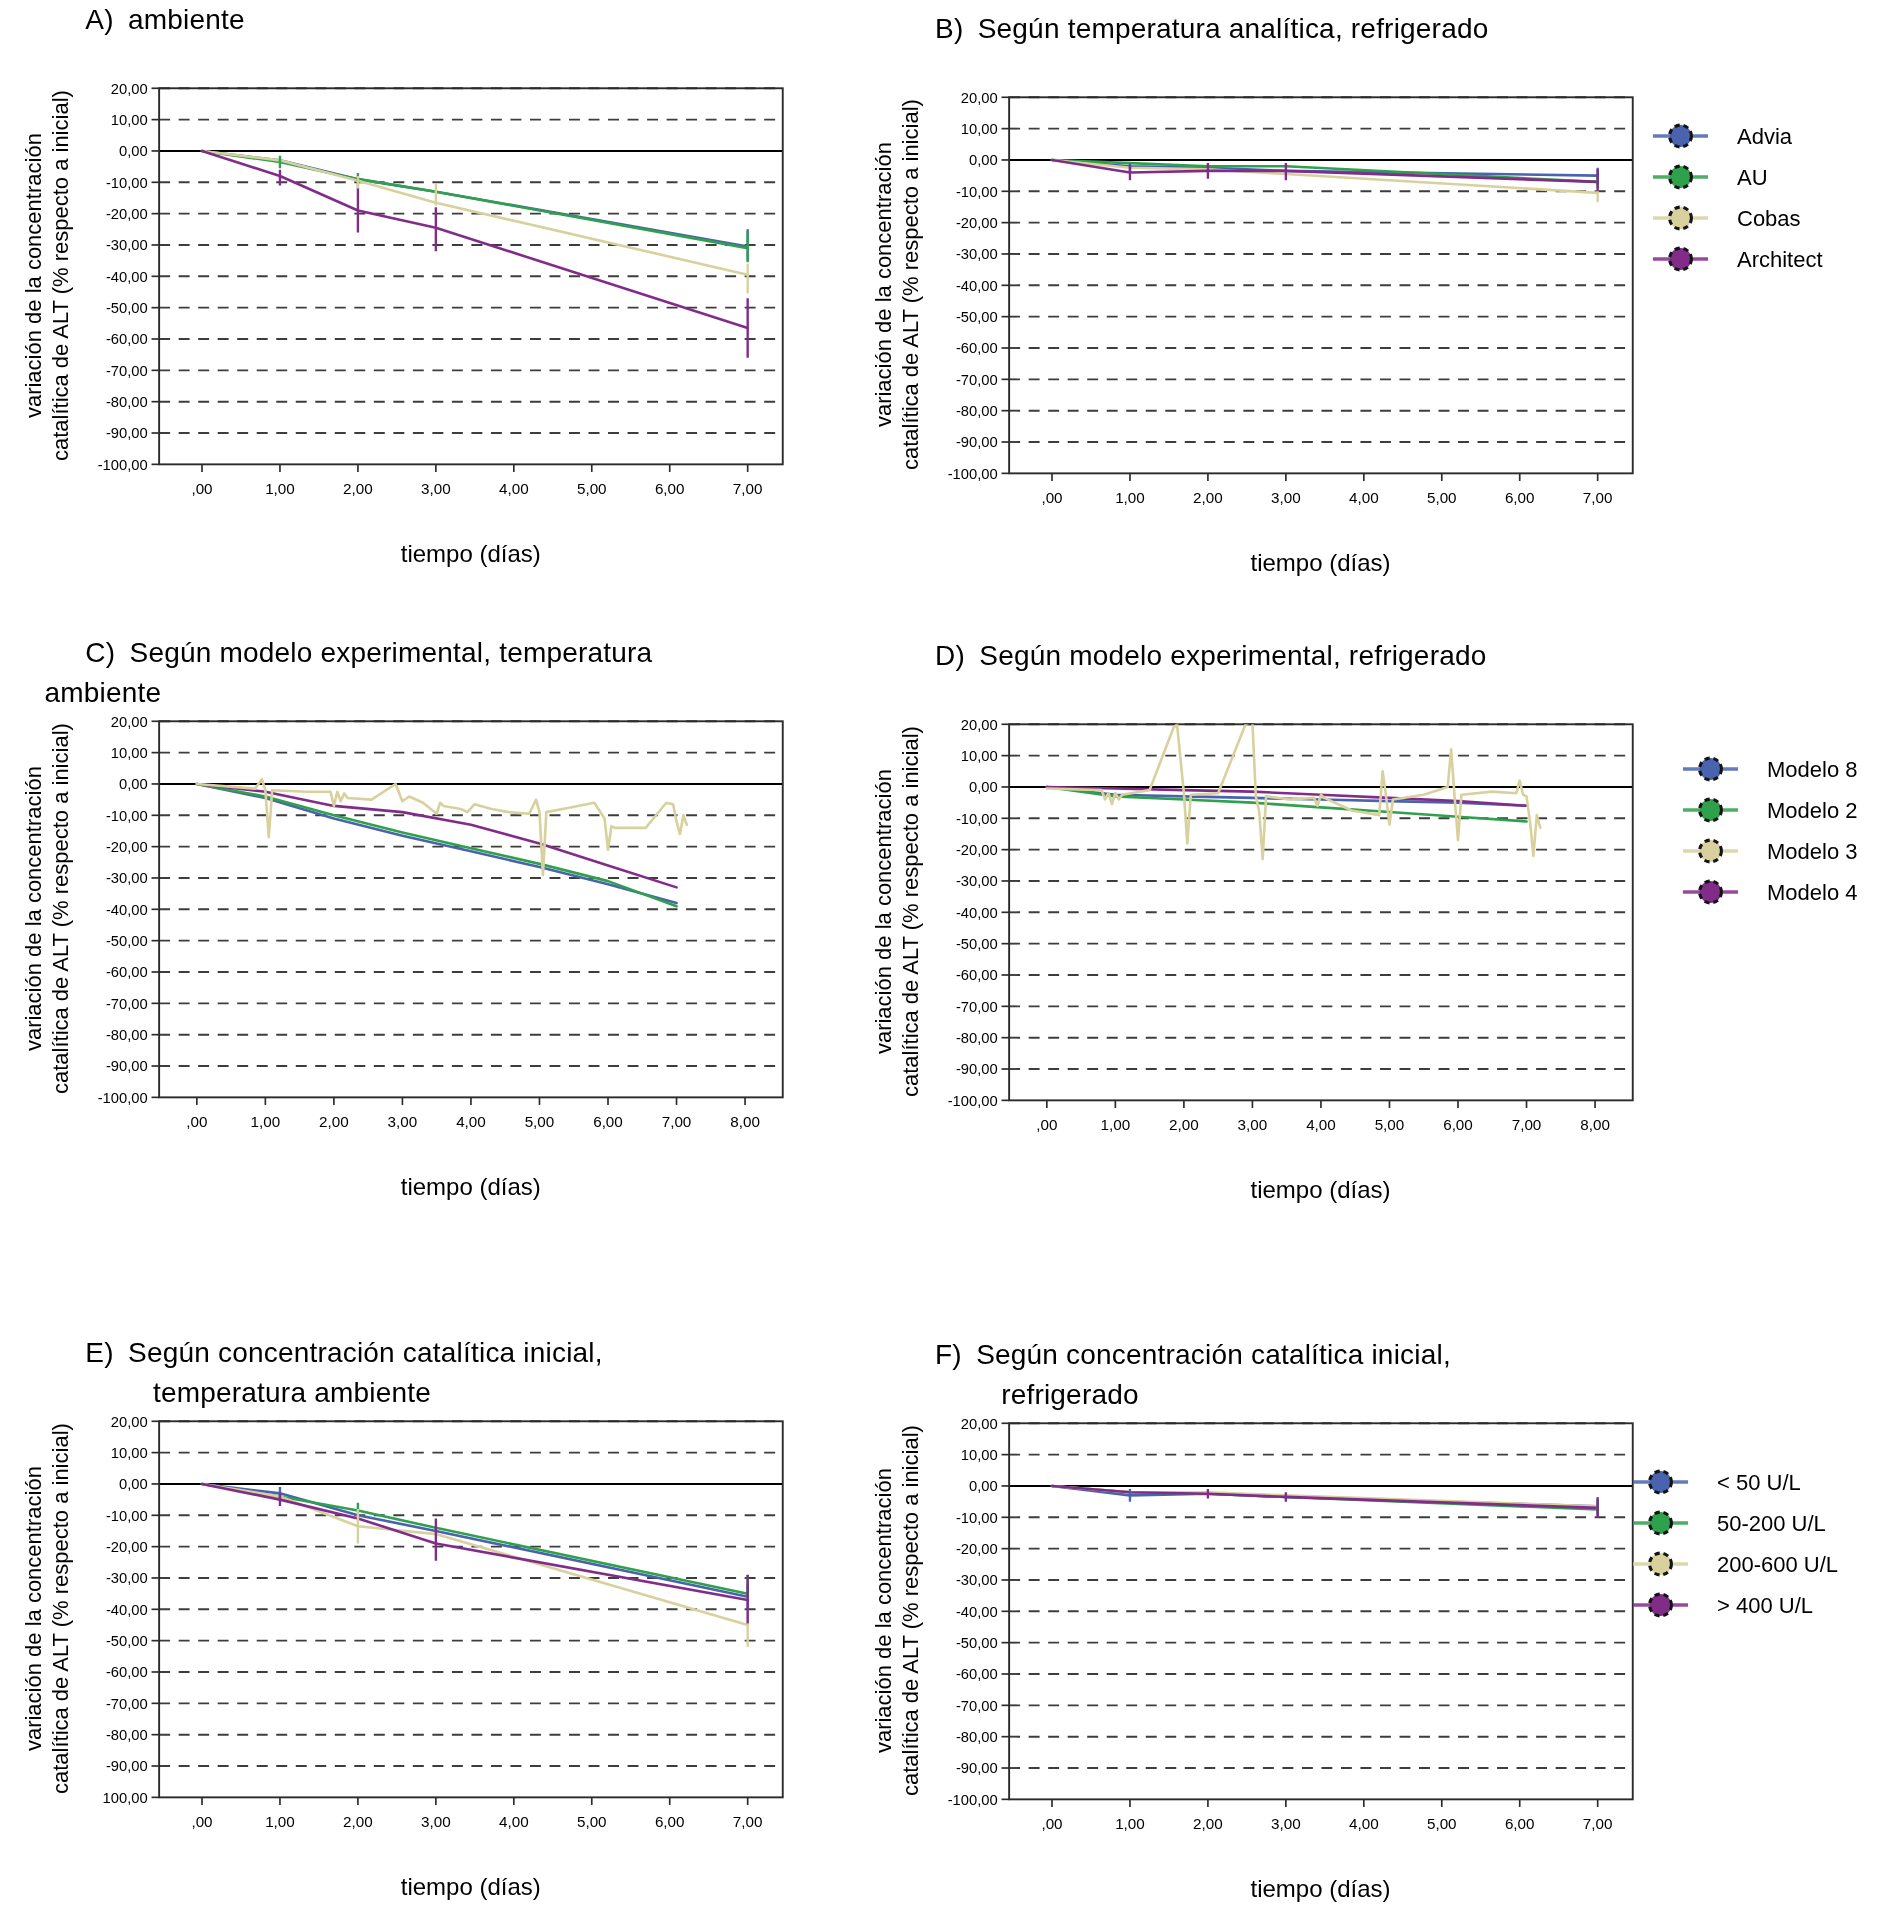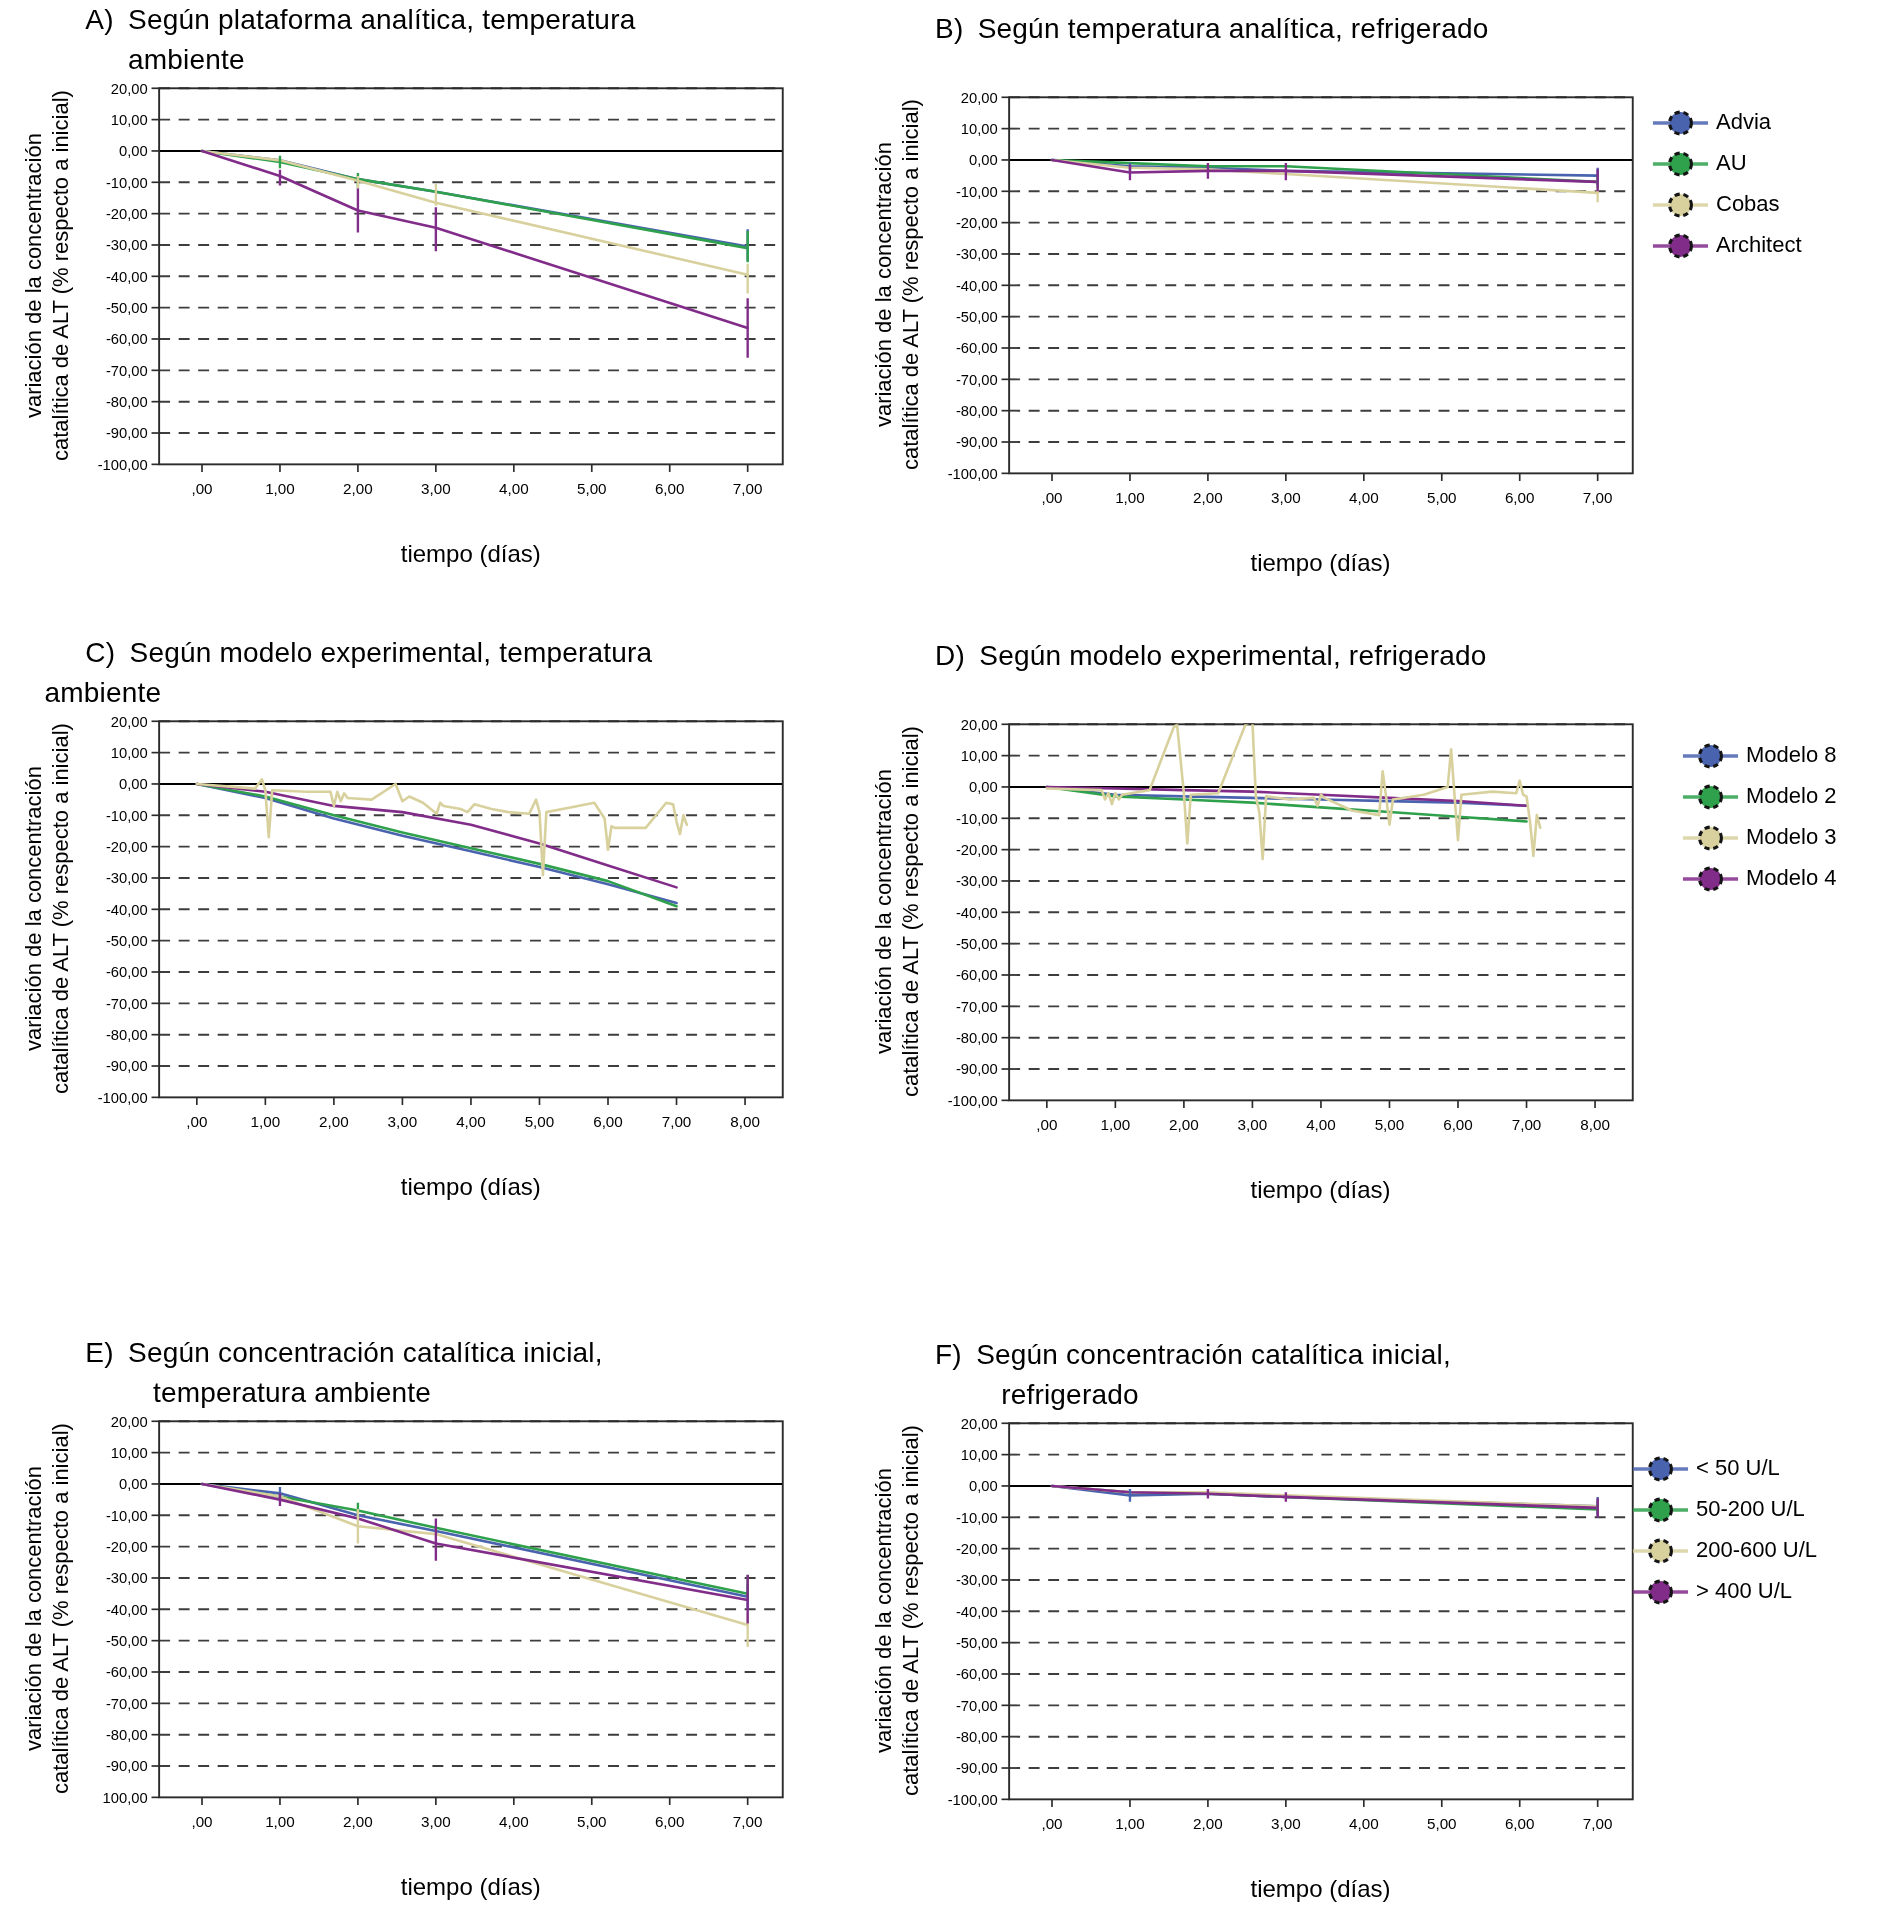--- a/index.html
+++ b/index.html
@@ -20,33 +20,32 @@
     position:absolute;left:-226px;top:247px;width:524px;height:57px;
     transform:rotate(-90deg);transform-origin:262px 28.6px;
     text-align:center;font-size:22px;line-height:1.22;
   }
   .plot-svg{position:absolute;left:57px;top:74px;}
   .xlabel{
     position:absolute;left:145px;top:540px;width:623px;text-align:center;
     font-size:24px;
   }
   .legend{position:absolute;}
-  .legend-item{display:flex;align-items:flex-start;height:41px;gap:7px;}
+  .legend-item{display:flex;align-items:flex-end;height:41px;gap:28px;}
   .legend-marker{display:inline-block;width:57px;height:28px;line-height:0;}
   .legend-label{font-size:22px;white-space:nowrap;}
   svg text{font-family:"Liberation Sans", sans-serif;}
 </style>
 </head>
 <body>
 
 <div class="panel" style="left:14.3px;top:0px;">
   <div class="ptitle">
     <span class="letter">A)</span>
     <span>
-      <span class="tline">Según plataforma analítica, temperatura</span>
       <span class="tline">ambiente</span>
     </span>
   </div>
   <div class="ylabel">
     <span class="tline">variación de la concentración</span>
     <span class="tline">catalítica de ALT (% respecto a inicial)</span>
   </div>
   <svg class="plot-svg" width="738" height="457" viewBox="0 0 1550 960">
       <defs>
         <clipPath id="clip0">

